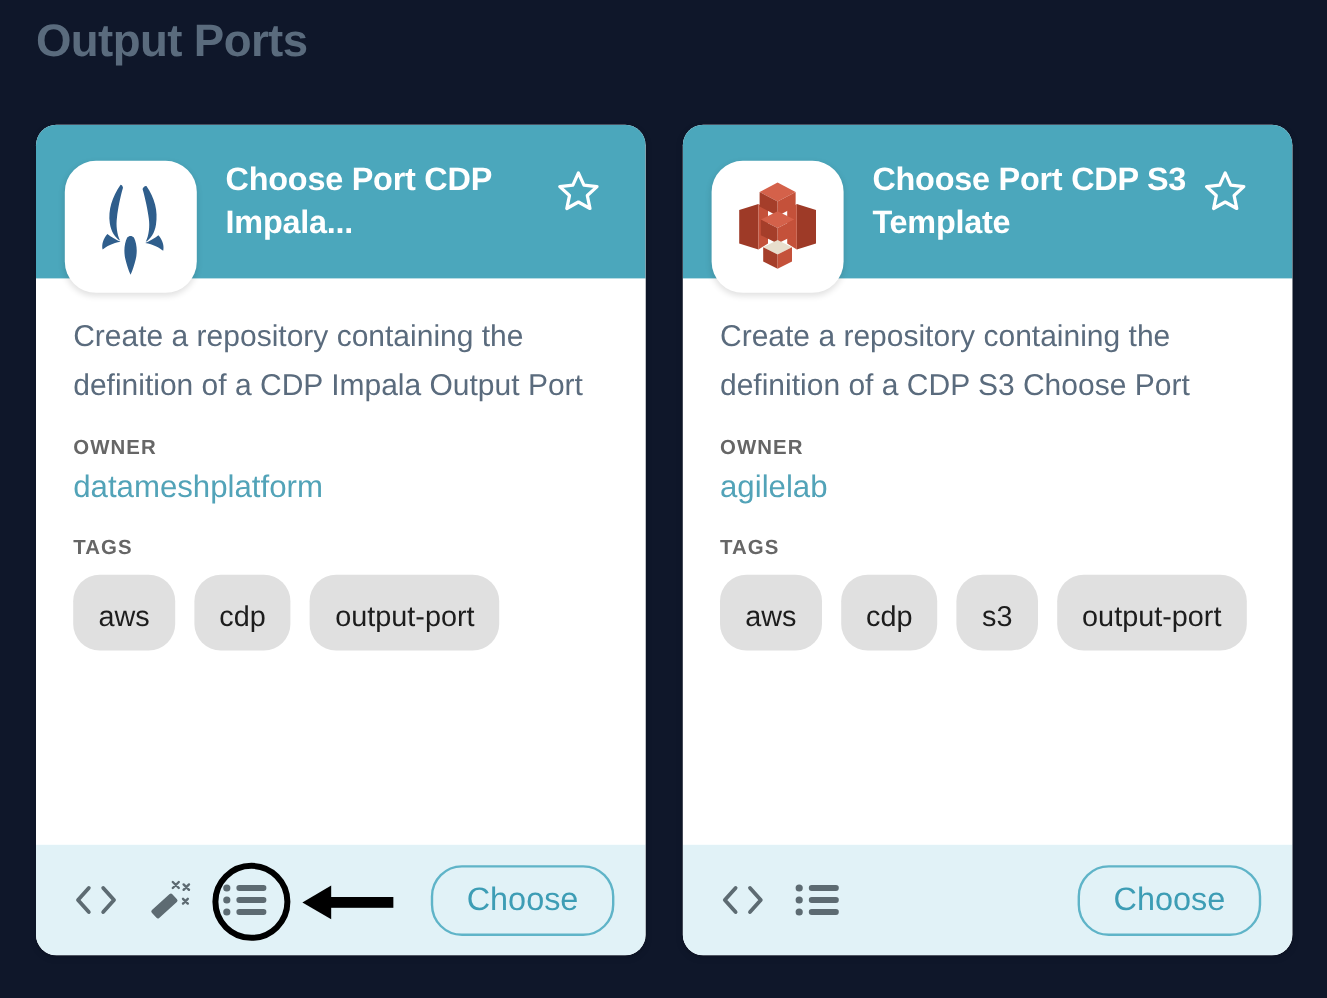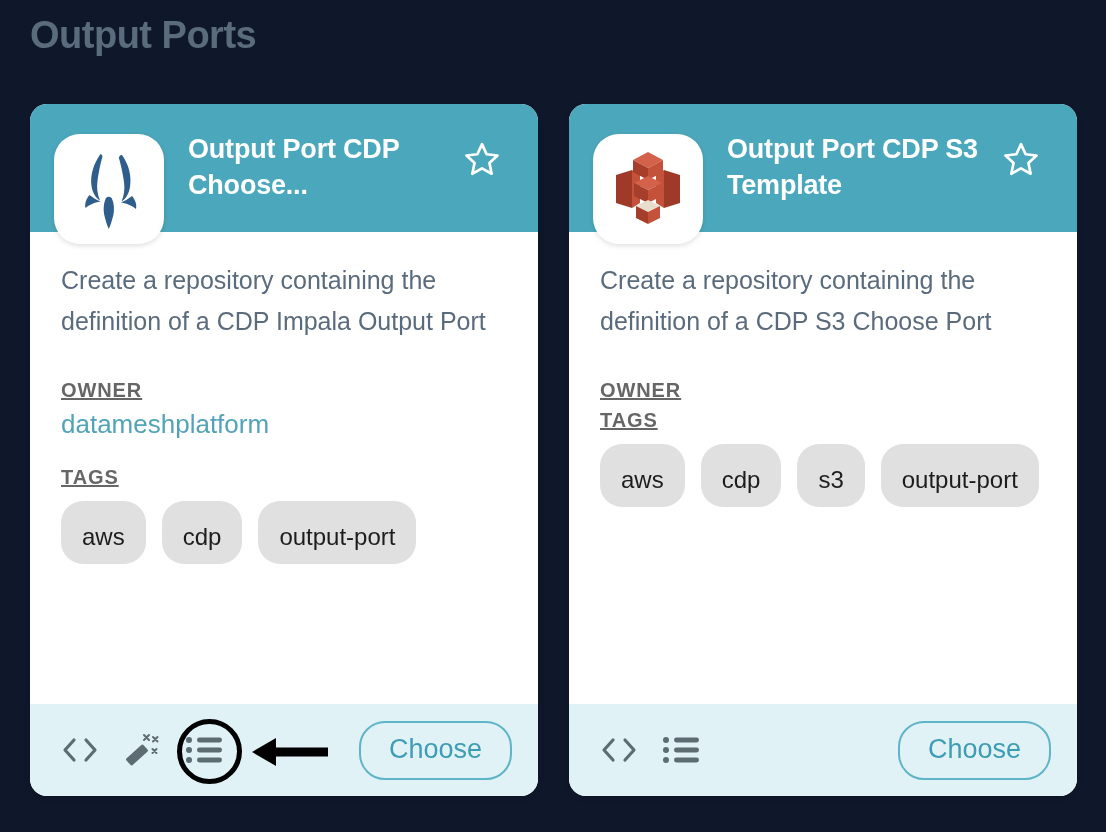--- a/index.html
+++ b/index.html
@@ -106,30 +106,29 @@
   .card-body {
     flex: 1 1 auto;
     padding: 28px 30px 0 31px;
     background: #ffffff;
   }
 
   .description {
     font-size: 25px;
     line-height: 1.62;
     color: #5a6b7d;
-    margin-bottom: 38px;
+    margin-bottom: 22px;
   }
 
   .field-label {
-    font-size: 20px;
+    font-size: 17px;
     font-weight: 700;
     letter-spacing: 0.9px;
     color: #666666;
     margin-bottom: 7px;
-    text-decoration: underline;
   }
 
   .owner-value {
     font-size: 26px;
     color: #52a3b8;
     margin-bottom: 26px;
   }
 
   .tags-label { margin-bottom: 12px; }
 
@@ -235,21 +234,21 @@
 
               <path d="M16.5 47 C13 51 11.5 56 12.5 60 C15.5 57.5 21 54.5 27.5 53.5 C24 52 19.5 49.5 16.5 47 Z"></path>
 
               <path d="M59 48 C62.5 52 64 57 63 61 C60 58.5 54.5 55.5 48 54.5 C51.5 53 56 50.5 59 48 Z"></path>
 
               <path d="M33 50 C30.5 55 30 62 31.5 68 C32.6 72.5 34 77 35.8 81 C37.6 77 39 72.5 40.1 68 C41.6 62 41.1 55 38.6 50 C37 48.2 34.6 48.2 33 50 Z"></path>
             </g>
           </svg>
         </div>
 
-        <div class="header-title">Output Port CDP Choose...</div>
+        <div class="header-title">Choose Port CDP Impala...</div>
 
         <div class="star-btn">
           <svg width="38" height="38" viewBox="0 0 24 24" fill="none" stroke="#ffffff" stroke-width="1.7" stroke-linejoin="round" stroke-linecap="round" aria-hidden="true">
             <polygon points="12,2.6 14.9,9 21.8,9.8 16.7,14.5 18.1,21.3 12,17.9 5.9,21.3 7.3,14.5 2.2,9.8 9.1,9"></polygon>
           </svg>
         </div>
       </div>
 
       <div class="card-body">
         <div class="description">Create a repository containing the definition of a CDP Impala Output Port</div>
@@ -329,33 +328,34 @@
             <polygon points="38,28 52,35 38,42 24,35" fill="#d4614a"></polygon>
             <polygon points="24,35 38,42 38,55 24,48" fill="#a53e2a"></polygon>
             <polygon points="52,35 38,42 38,55 52,48" fill="#c4513a"></polygon>
 
             <polygon points="38,52 50,58 38,64 26,58" fill="#e8decd"></polygon>
             <polygon points="26,58 38,64 38,76 26,70" fill="#a53e2a"></polygon>
             <polygon points="50,58 38,64 38,76 50,70" fill="#c4513a"></polygon>
           </svg>
         </div>
 
-        <div class="header-title">Output Port CDP S3 Template</div>
+        <div class="header-title">Choose Port CDP S3 Template</div>
 
         <div class="star-btn">
           <svg width="38" height="38" viewBox="0 0 24 24" fill="none" stroke="#ffffff" stroke-width="1.7" stroke-linejoin="round" stroke-linecap="round" aria-hidden="true">
             <polygon points="12,2.6 14.9,9 21.8,9.8 16.7,14.5 18.1,21.3 12,17.9 5.9,21.3 7.3,14.5 2.2,9.8 9.1,9"></polygon>
           </svg>
         </div>
       </div>
 
       <div class="card-body">
         <div class="description">Create a repository containing the definition of a CDP S3 Choose Port</div>
 
         <div class="field-label">OWNER</div>
+        <div class="owner-value">agilelab</div>
 
         <div class="field-label tags-label">TAGS</div>
         <div class="tag-list">
           <span class="tag">aws</span>
           <span class="tag">cdp</span>
           <span class="tag">s3</span>
           <span class="tag">output-port</span>
         </div>
       </div>
 

